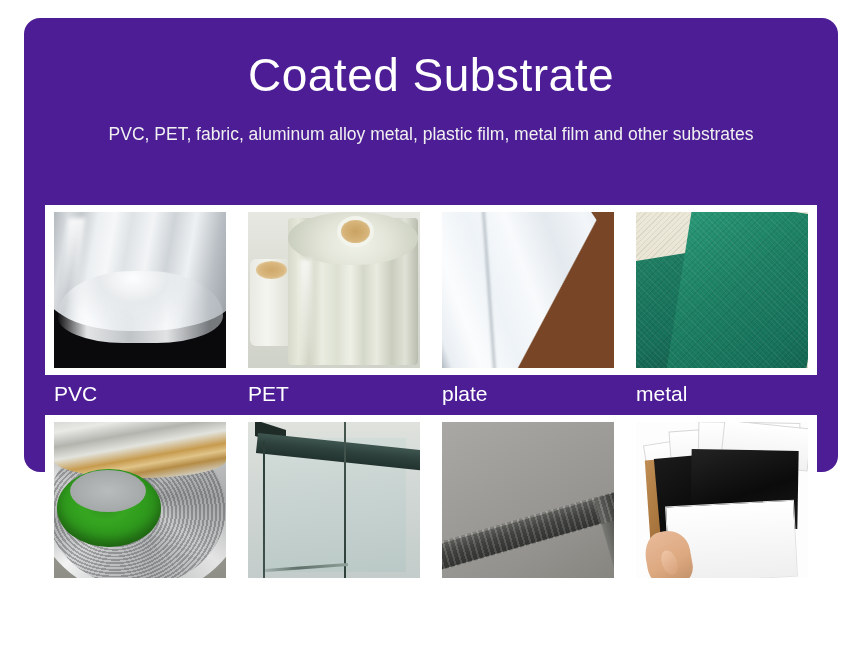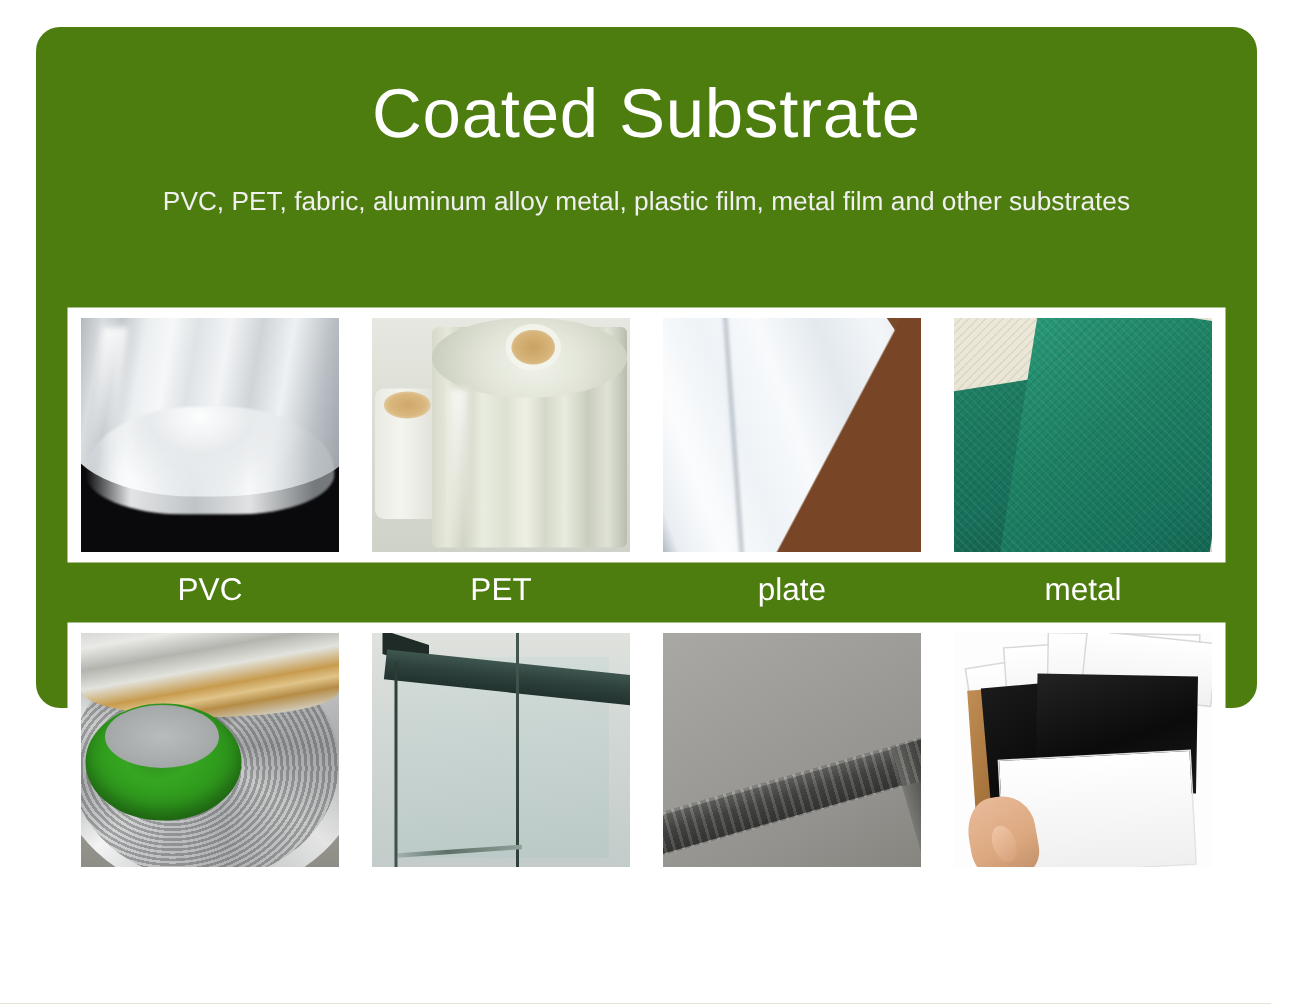--- a/index.html
+++ b/index.html
@@ -18,21 +18,21 @@
     width: 860px;
     height: 669px;
     background: #ffffff;
   }
   .panel {
     position: absolute;
     left: 24px;
     top: 18px;
     width: 814px;
     height: 454px;
-    background: #4d7c0f;
+    background: #4c1d95;
     border-radius: 16px;
     box-sizing: border-box;
   }
   .title {
     position: absolute;
     left: 0;
     top: 34px;
     width: 814px;
     text-align: center;
     color: #ffffff;
@@ -87,21 +87,20 @@
   .label-row {
     display: flex;
     gap: 22px;
     padding: 0 9px;
     box-sizing: border-box;
     height: 38px;
     align-items: center;
   }
   .label {
     flex: 1 1 0;
-    text-align: center;
     color: #ffffff;
     font-size: 21px;
     font-weight: 400;
     font-family: "Liberation Sans", sans-serif;
     white-space: nowrap;
   }
   .label.small { font-size: 20px; }
 
   
   .pvc {

